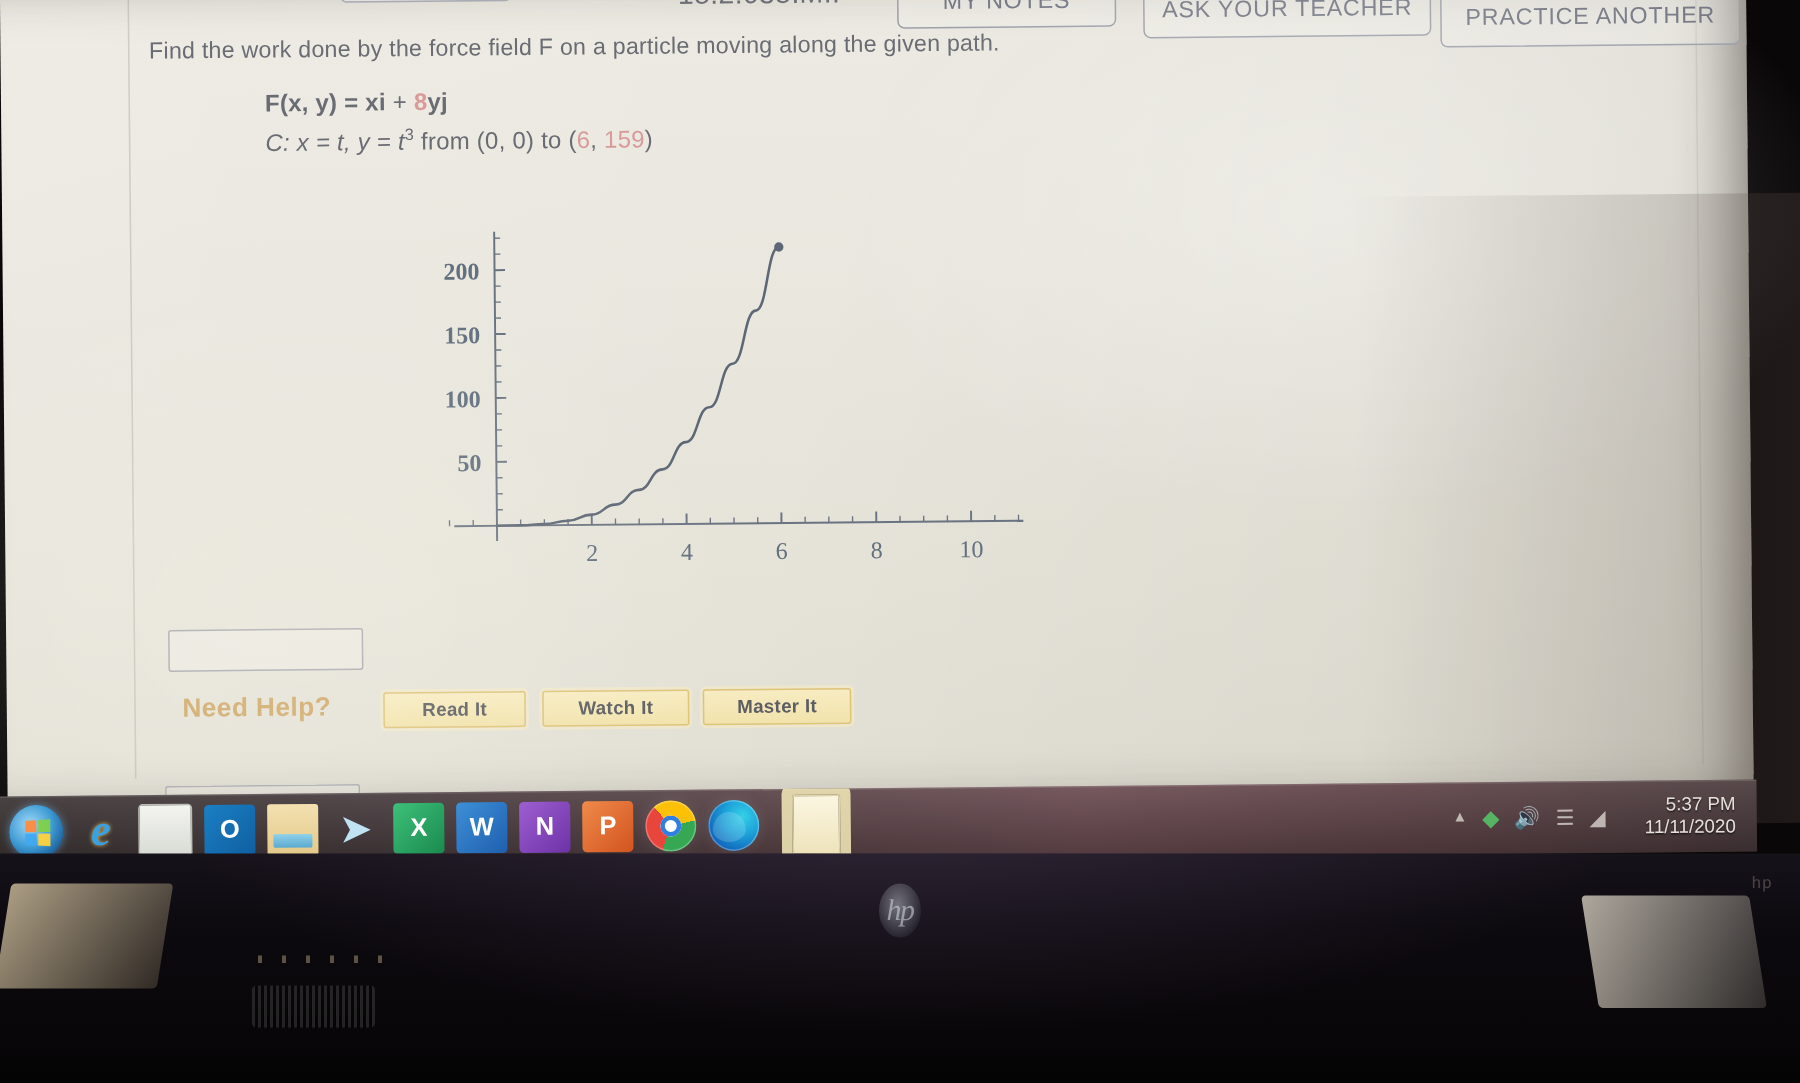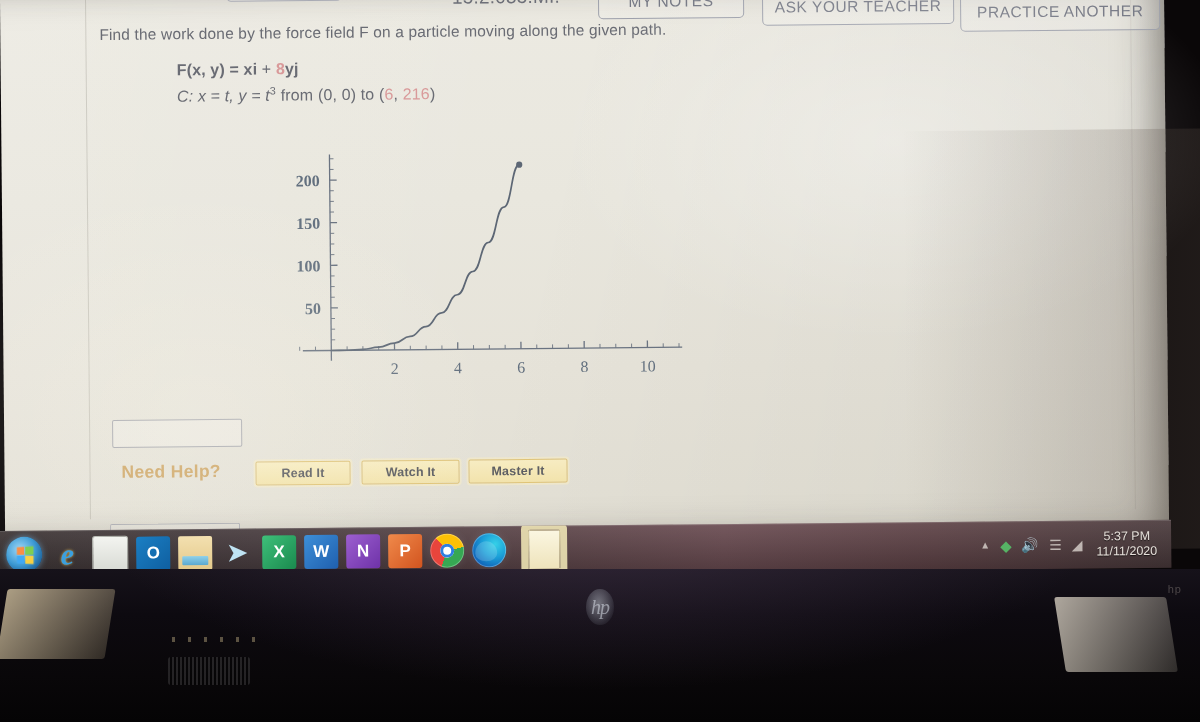--- a/index.html
+++ b/index.html
@@ -288,22 +288,22 @@
     right: 14px; top: 0; height: 48px;
     display: flex; align-items: center; gap: 10px;
   }
   .tray-ico { color: #cfc7c2; font-size: 14px; opacity: .88; line-height:1; }
   #tray-up { font-size: 10px; }
   #tray-green { color: #57c46a; font-size: 15px; }
   #clock {
     color: #e6e0da;
     font-size: 12.5px;
     line-height: 15px;
-    text-align: center;
-    margin-left: 4px;
+    text-align: right;
+    margin-left: 16px;
     text-shadow: 0 1px 1px rgba(0,0,0,0.6);
   }
 
   
   #chassis {
     position: absolute;
     left: 0; top: 569px;
     width: 1200px; height: 153px;
     background:
       radial-gradient(ellipse at 50% -40%, rgba(90,70,100,0.45), rgba(0,0,0,0) 60%),
@@ -386,21 +386,21 @@
 
     <div class="q-prompt">
       <span>Find the work done by the force field F on a particle moving along the given path.</span>
     </div>
 
     <div class="q-line" id="q-line-1">
       <span class="bf">F(x, y) = x</span><span class="bf">i</span><span> + </span><span class="hl bf">8</span><span class="bf">yj</span>
     </div>
 
     <div class="q-line" id="q-line-2">
-      <span class="it">C: x = t, y = t</span><sup>3</sup><span> from (0, 0) to (</span><span class="hl">6</span><span>, </span><span class="hl">216</span><span>)</span>
+      <span class="it">C: x = t, y = t</span><sup>3</sup><span> from (0, 0) to (</span><span class="hl">6</span><span>, </span><span class="hl">159</span><span>)</span>
     </div>
 
     <div id="graph">
       <svg width="470" height="285" viewBox="0 0 470 285">
         <g id="plot-group">
             <line x1="71.48387096774194" y1="211.664" x2="450.83870967741933" y2="211.664" stroke="#6a7381" stroke-width="1.3"></line>
             <line x1="99.93548387096774" y1="15.704000000000008" x2="99.93548387096774" y2="221.888" stroke="#6a7381" stroke-width="1.3"></line>
             <line x1="68.3225806451613" y1="211.664" x2="68.3225806451613" y2="207.664" stroke="#6a7381" stroke-width="0.9"></line>
             <line x1="84.12903225806451" y1="211.664" x2="84.12903225806451" y2="207.664" stroke="#6a7381" stroke-width="0.9"></line>
             <line x1="115.74193548387098" y1="211.664" x2="115.74193548387098" y2="207.664" stroke="#6a7381" stroke-width="0.9"></line>

